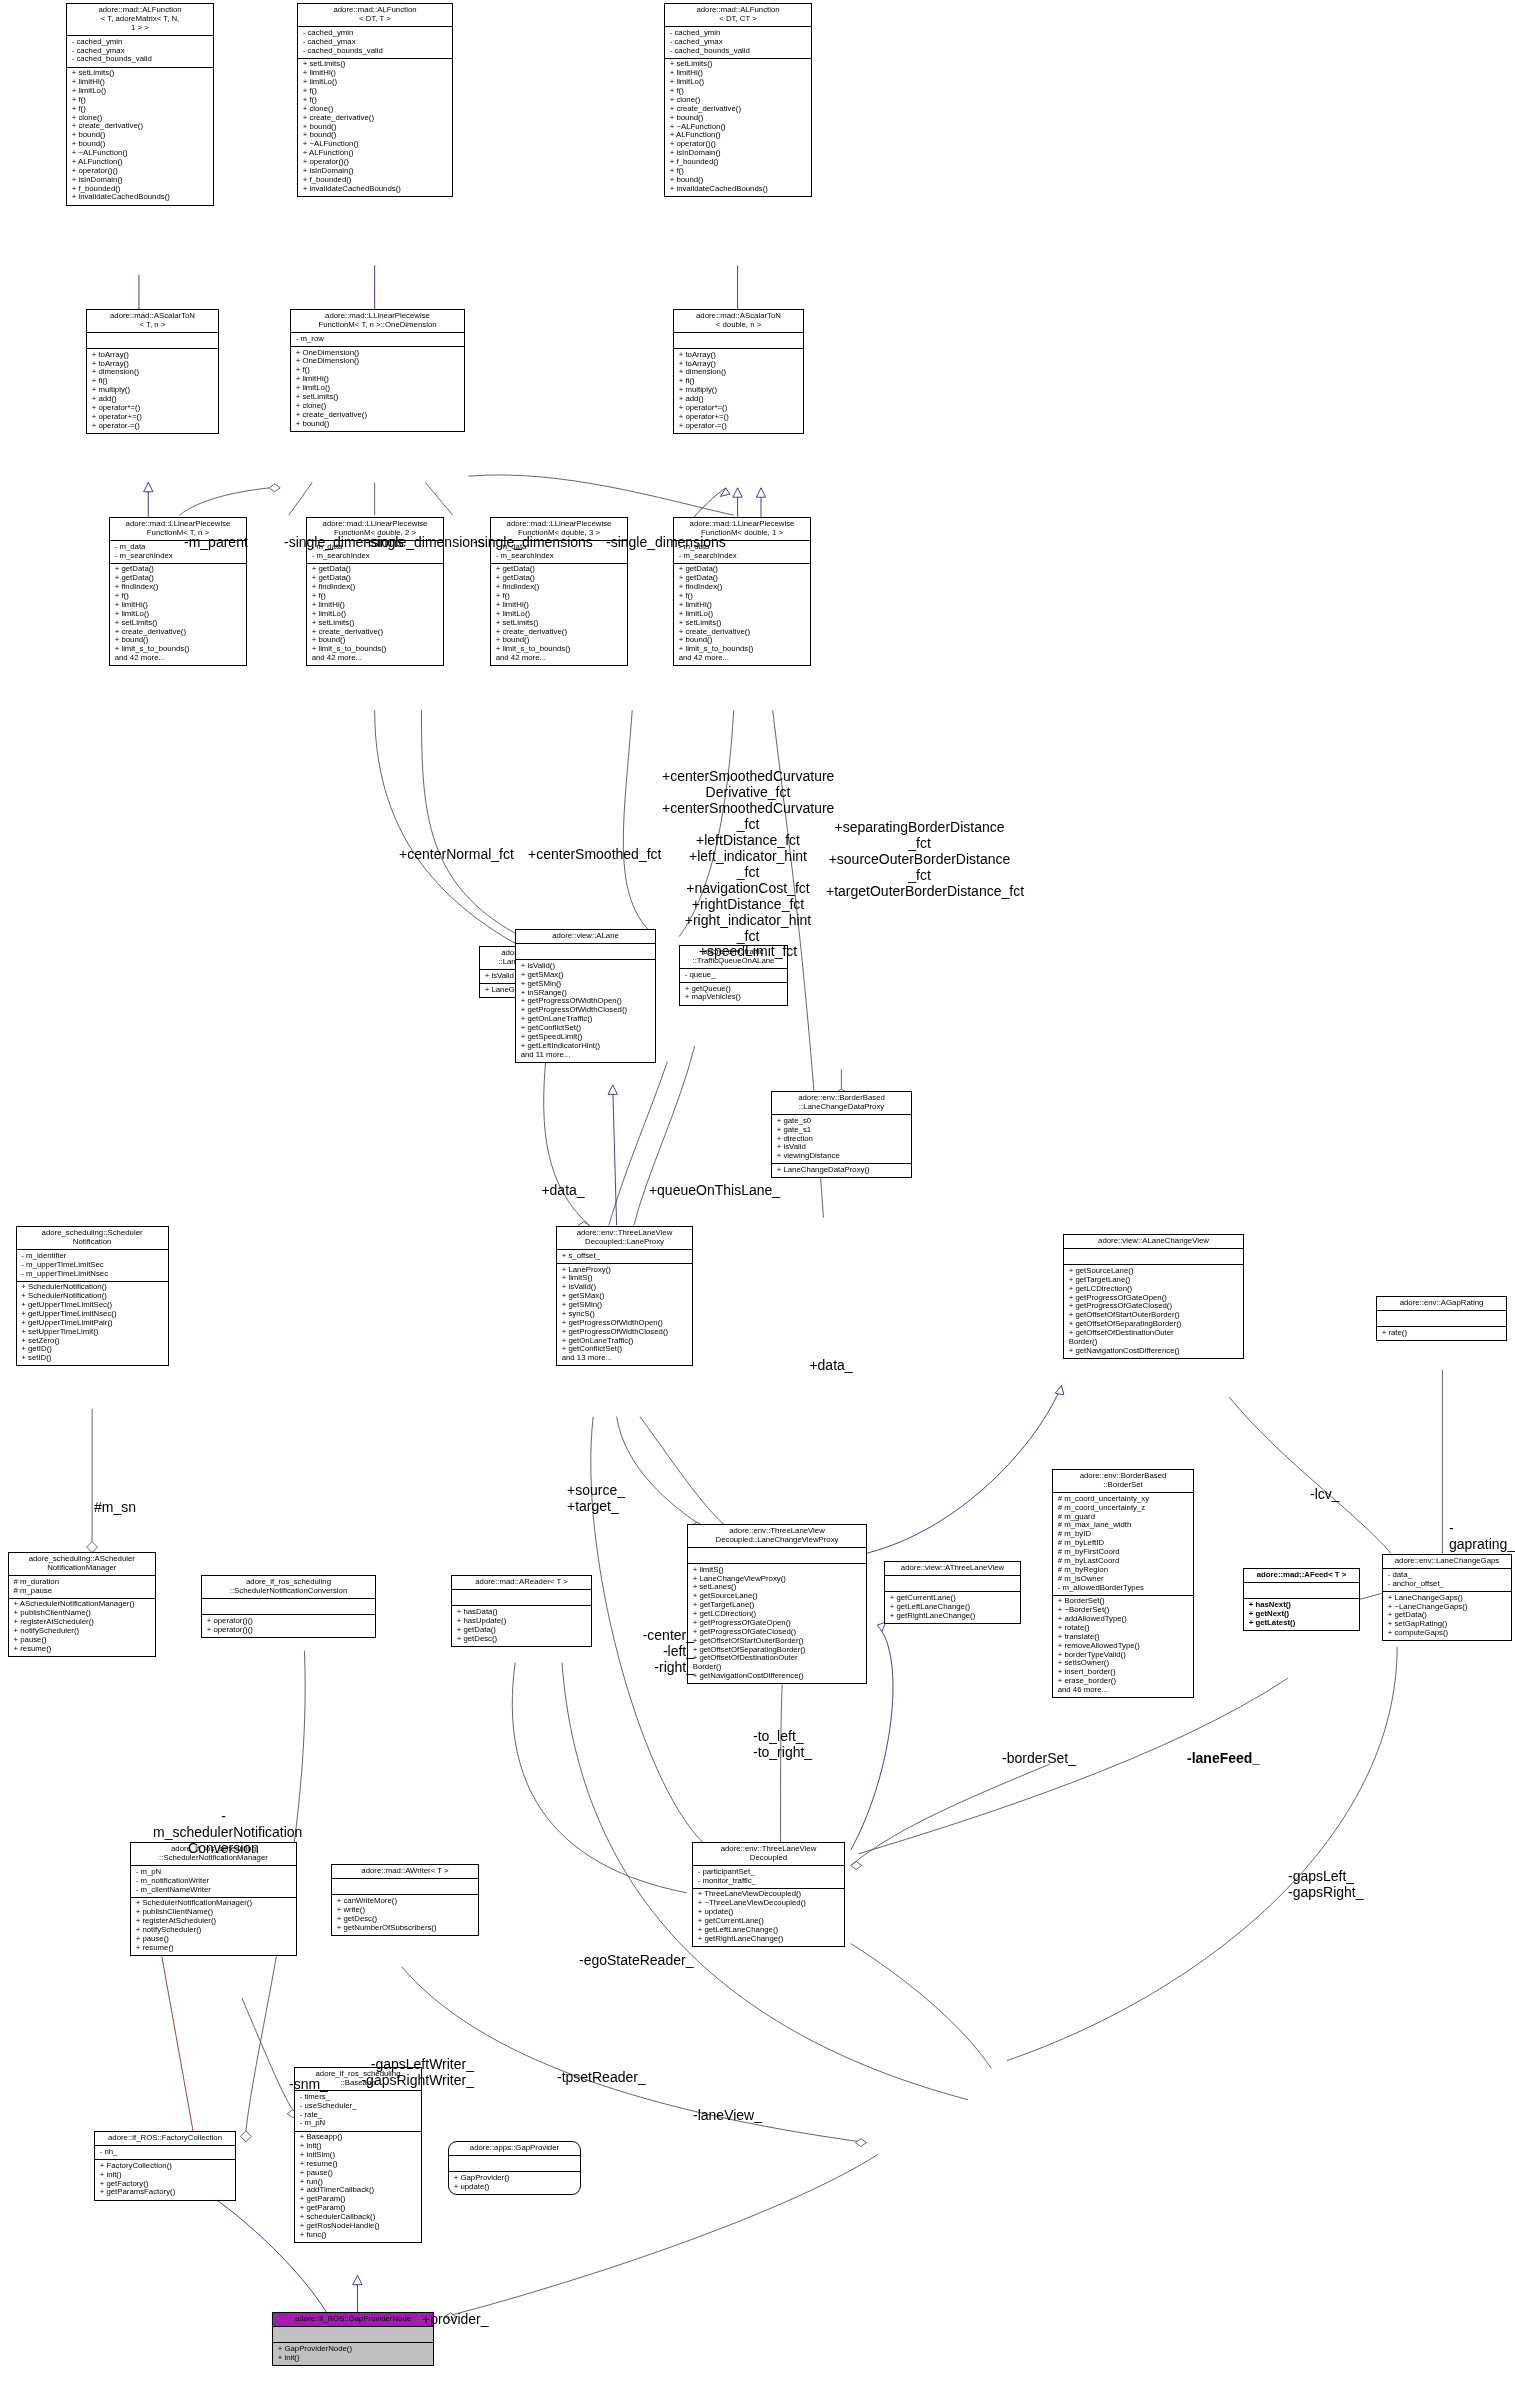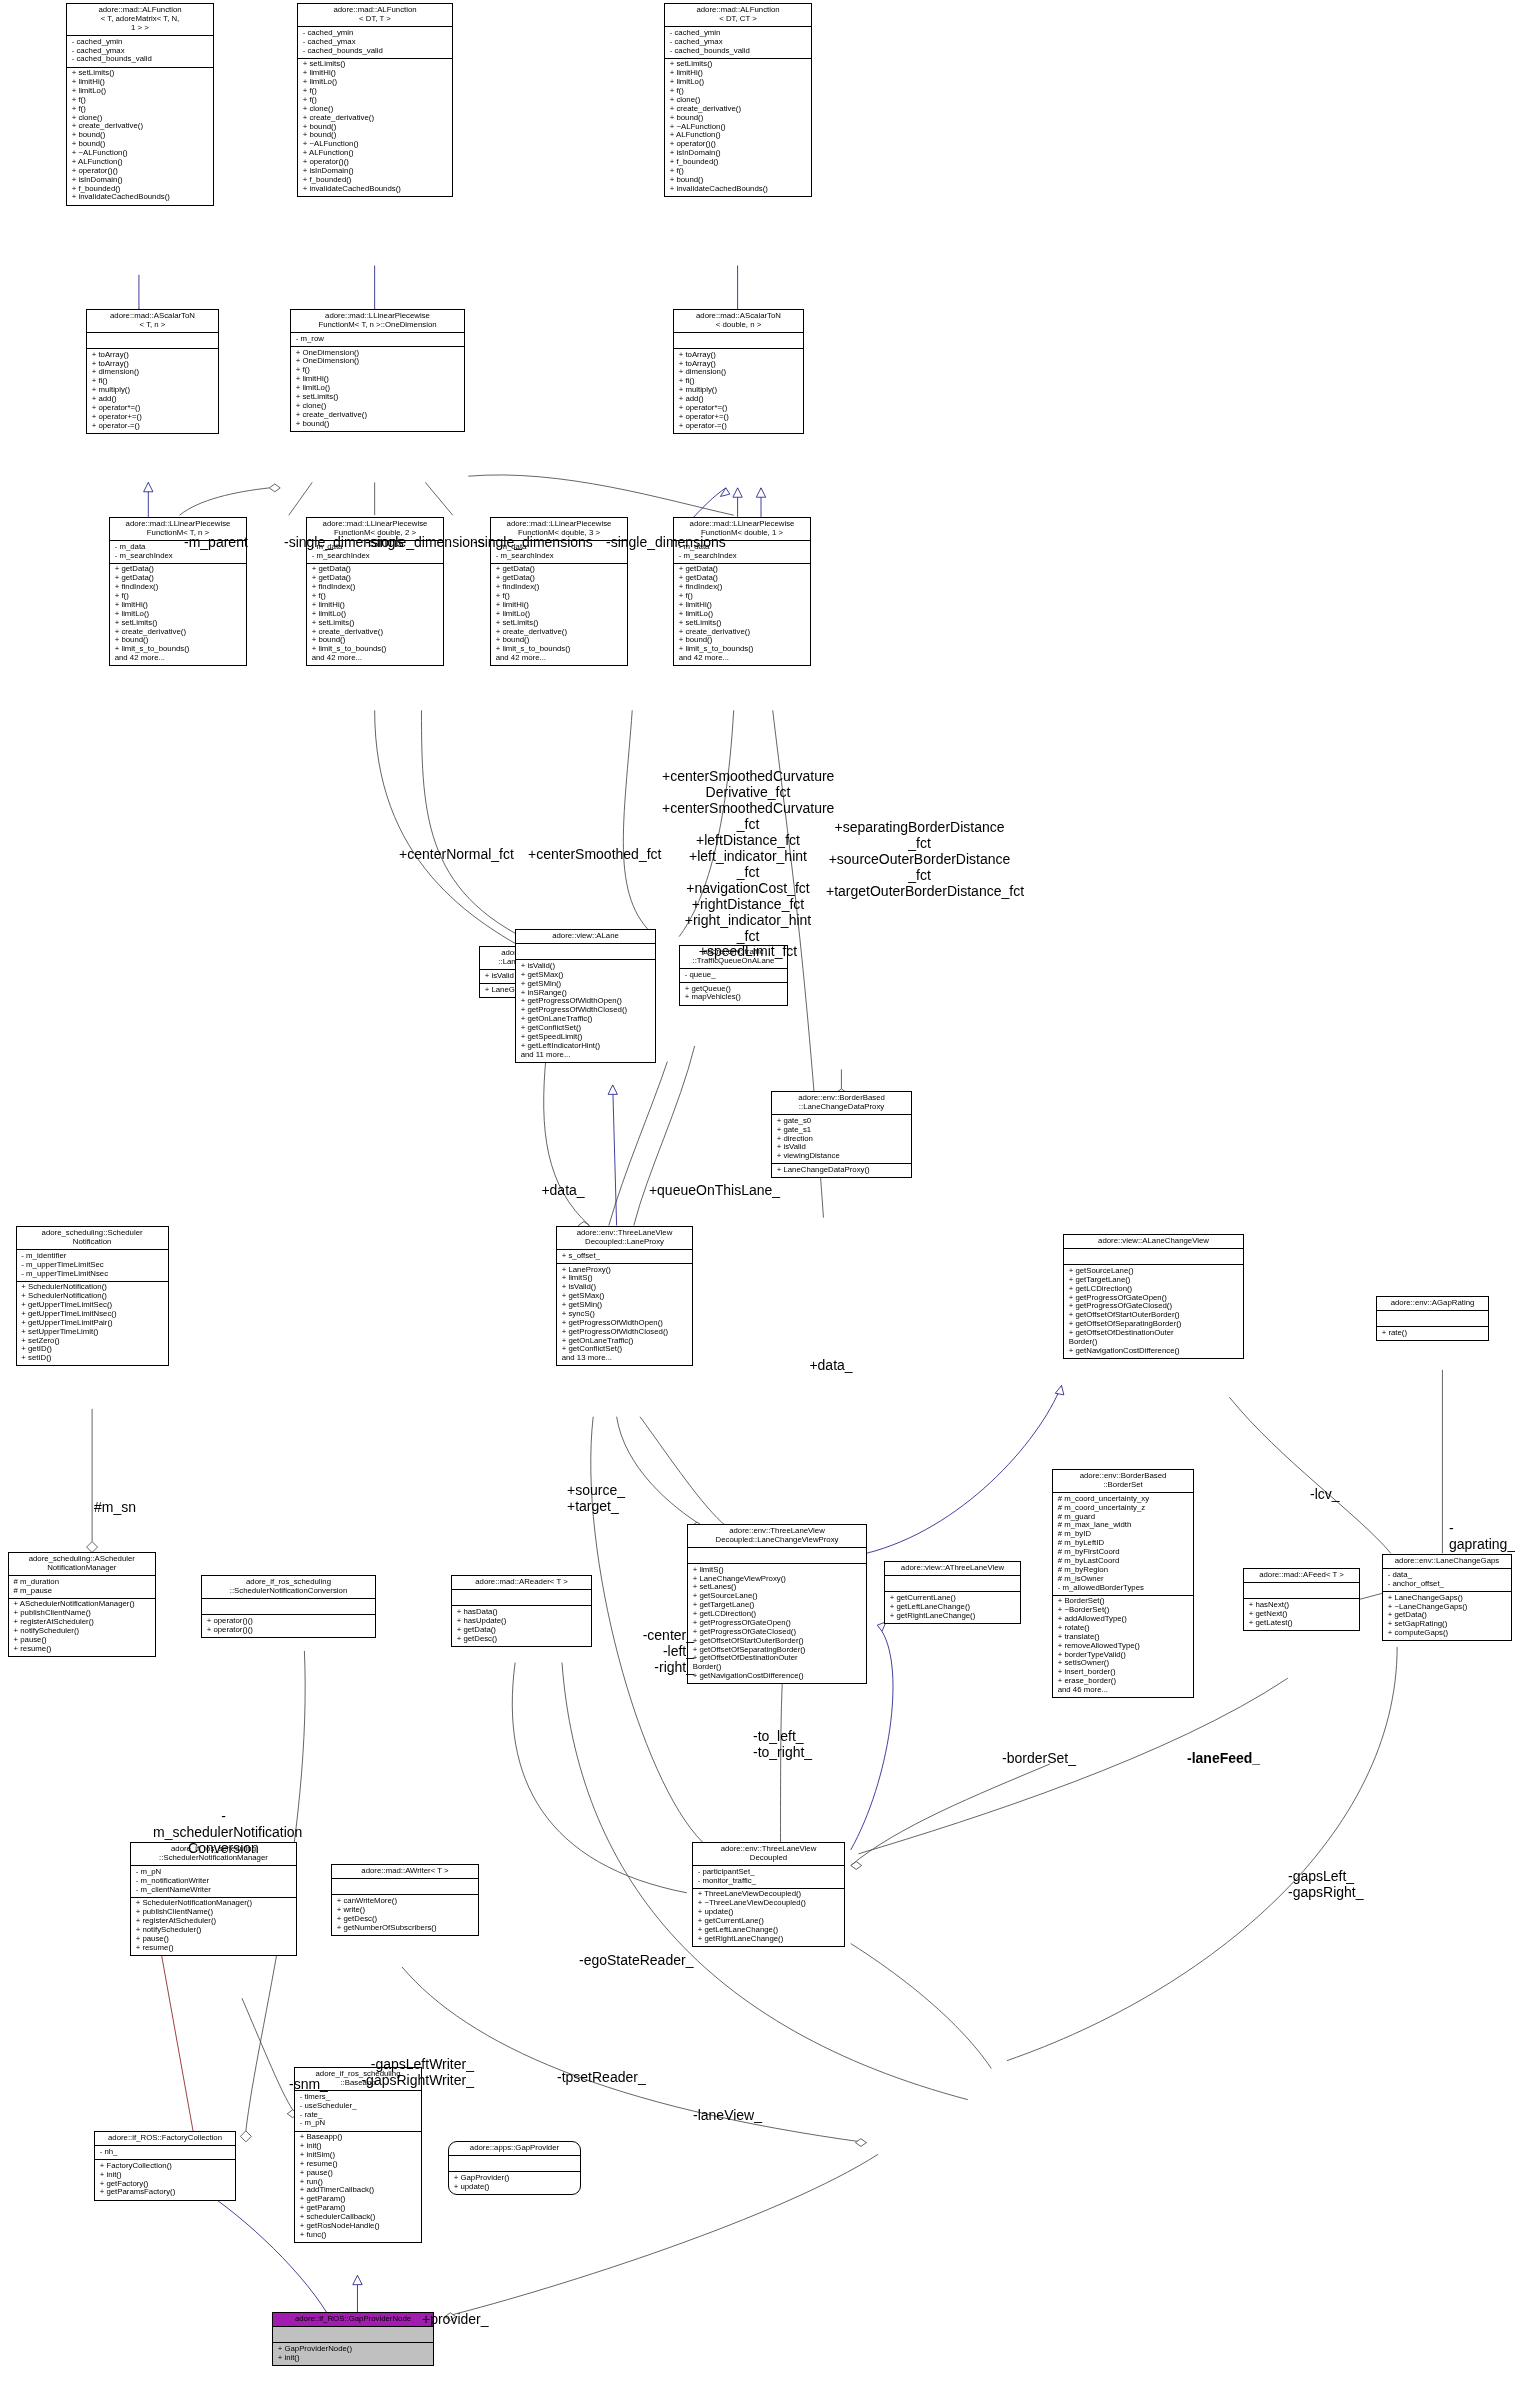--- a/index.html
+++ b/index.html
@@ -475,21 +475,21 @@
         <div class="row">+ getProgressOfGateOpen()</div>
       <div class="row">+ getProgressOfGateClosed()</div>
         <div class="row">+ getOffsetOfStartOuterBorder()</div>
       <div class="row">+ getOffsetOfSeparatingBorder()</div>
         <div class="row">+ getOffsetOfDestinationOuter</div>
       <div class="row">Border()</div>
         <div class="row">+ getNavigationCostDifference()</div>
     </div>
   </div>
 
-  <div class="node fs-m" style="left:1376px;top:1296px;width:113px;">
+  <div class="node fs-m" style="left:1376px;top:1296px;width:131px;">
     <div class="title">adore::env::AGapRating</div>
     <div class="sec attrs" style="min-height:11px;"></div>
     <div class="sec ops">
       <div class="row">+ rate()</div>
     </div>
   </div>
 
   <div class="node fs-m" style="left:7.8px;top:1552px;width:148px;">
     <div class="title">adore_scheduling::AScheduler
 NotificationManager</div>
@@ -583,21 +583,21 @@
       <div class="row">+ translate()</div>
         <div class="row">+ removeAllowedType()</div>
       <div class="row">+ borderTypeValid()</div>
         <div class="row">+ setIsOwner()</div>
       <div class="row">+ insert_border()</div>
         <div class="row">+ erase_border()</div>
       <div class="row">and 46 more...</div>
     </div>
   </div>
 
-  <div class="node fs-m" style="left:1243px;top:1568px;width:117px;">
+  <div class="node fs-m" style="left:1243px;top:1568px;width:117px;font-weight:bold;">
     <div class="title">adore::mad::AFeed&lt; T &gt;</div>
     <div class="sec attrs" style="min-height:11px;"></div>
     <div class="sec ops">
       <div class="row">+ hasNext()</div>
         <div class="row">+ getNext()</div>
       <div class="row">+ getLatest()</div>
     </div>
   </div>
 
   <div class="node fs-m" style="left:1382px;top:1554px;width:130px;">

